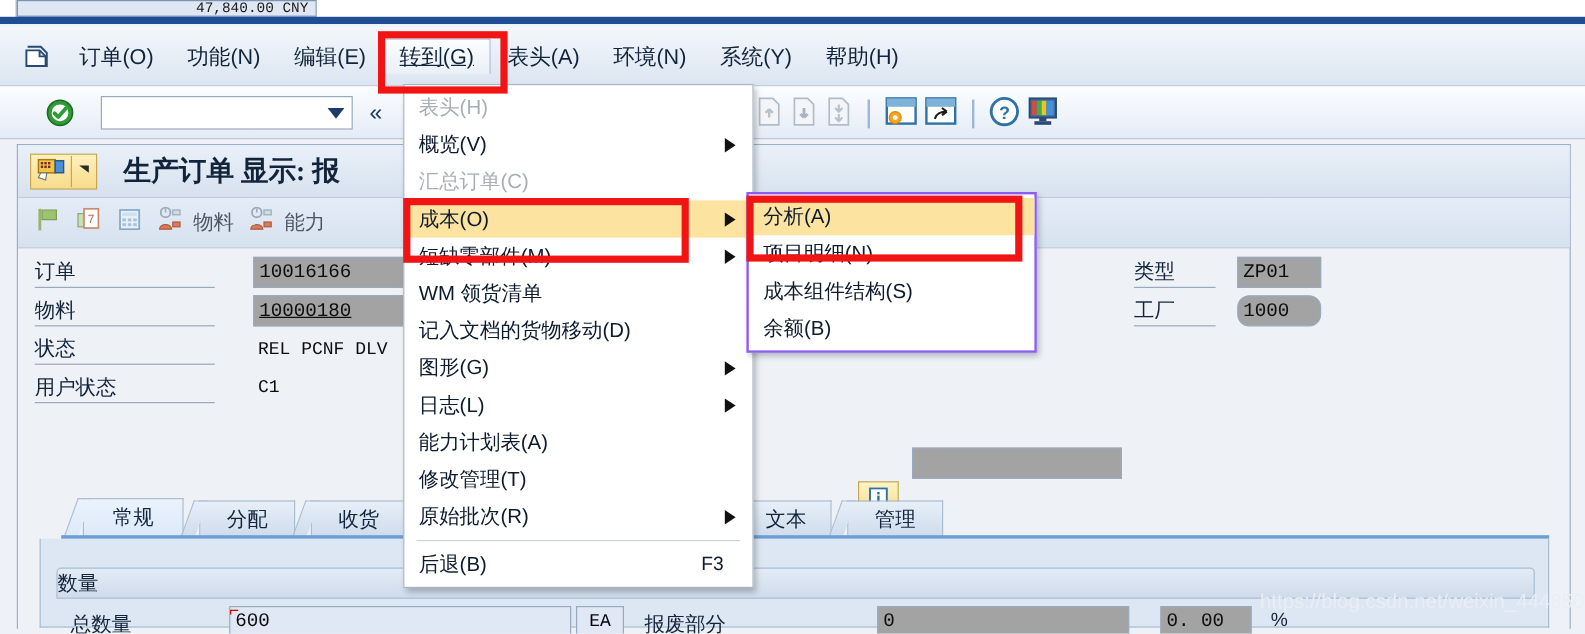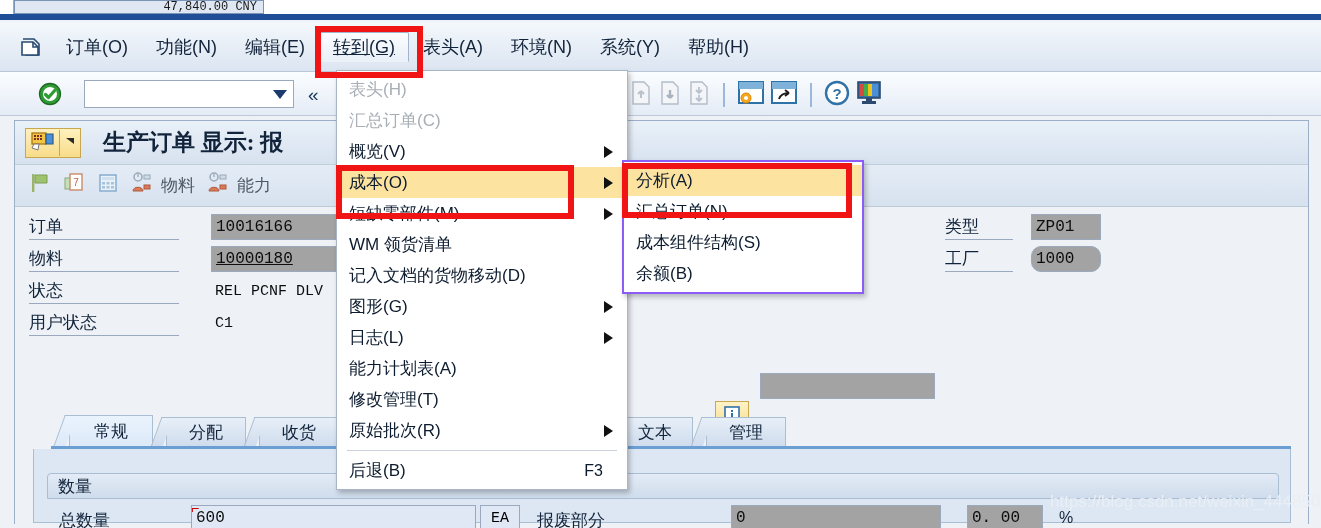--- a/index.html
+++ b/index.html
@@ -219,21 +219,21 @@
 
   
   .group {
     position:absolute; left:32px; top:352px; width: 1232px; height: 72px;
   }
   .group-header {
     position:absolute; left:0; top:0; width: 1232px; height: 26px;
     background: linear-gradient(to bottom,#e3ebf6,#cfdcec);
     border: 1px solid #a9bdd3;
     border-radius: 4px 4px 0 0;
-    display:flex; align-items:center; padding-left: 10px;
+    display:flex; align-items:center; 
     font-size: 17px; color:#12243b; font-weight: normal;
   }
   .qty-row { position:absolute; top: 32px; height: 28px; }
   .req-mark {
     position:absolute; left: -4px; top: -3px;
     font-size: 14px; color: #c00; line-height: 10px;
   }
   .unit-box {
     height:26px; background:#dfe8f4; border:1px solid #9aa9bd;
     display:flex; align-items:center; justify-content:center;
@@ -596,26 +596,26 @@
         <span class="finput" style="position:absolute; left:908px; top:0; width:76px; justify-content:flex-start;">0. 00</span>
         <span style="position:absolute; left:1000px; top:4px; font-size:16px; color:#12243b;">%</span>
       </div>
     </div>
   </div>
 
   <div class="dropdown">
     <div class="mi disabled">
       <span>表头(H)</span>
     </div>
+    <div class="mi">
+      <span>概览(V)</span>
+      <span class="arrow"></span>
+    </div>
     <div class="mi disabled">
       <span>汇总订单(C)</span>
-    </div>
-    <div class="mi">
-      <span>概览(V)</span>
-      <span class="arrow"></span>
     </div>
     <div class="mi hl">
       <span>成本(O)</span>
       <span class="arrow"></span>
     </div>
     <div class="mi">
       <span>短缺零部件(M)</span>
       <span class="arrow"></span>
     </div>
     <div class="mi">
@@ -647,21 +647,21 @@
       <span>后退(B)</span>
       <span class="short">F3</span>
     </div>
   </div>
 
   <div class="submenu">
     <div class="mi hl">
       <span>分析(A)</span>
     </div>
     <div class="mi">
-      <span>汇总订单(N)</span>
+      <span>项目明细(N)</span>
     </div>
     <div class="mi">
       <span>成本组件结构(S)</span>
     </div>
     <div class="mi">
       <span>余额(B)</span>
     </div>
   </div>
 
   <div class="redbox" style="left:315px; top:26px; width:108px; height:52px;"></div>

